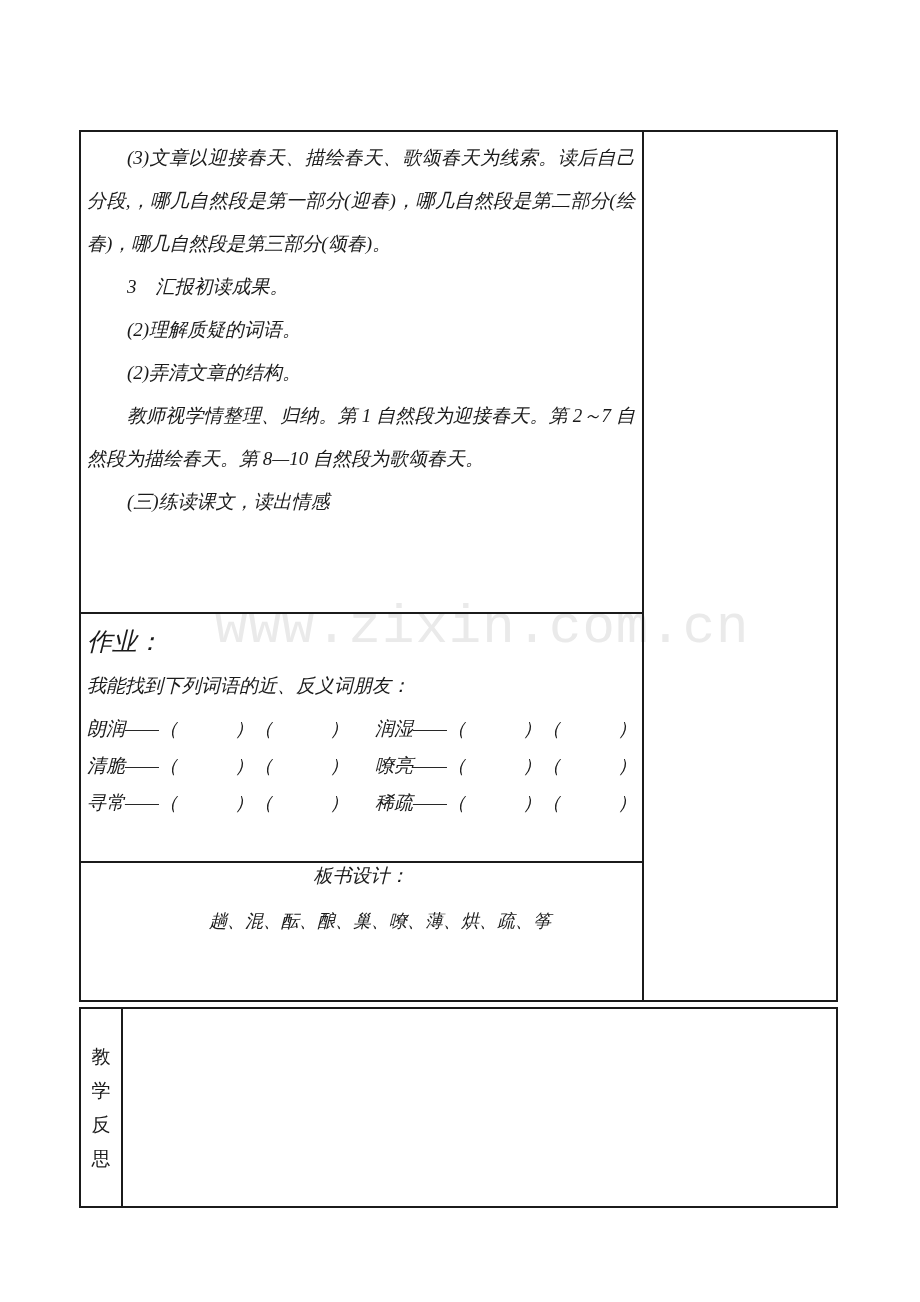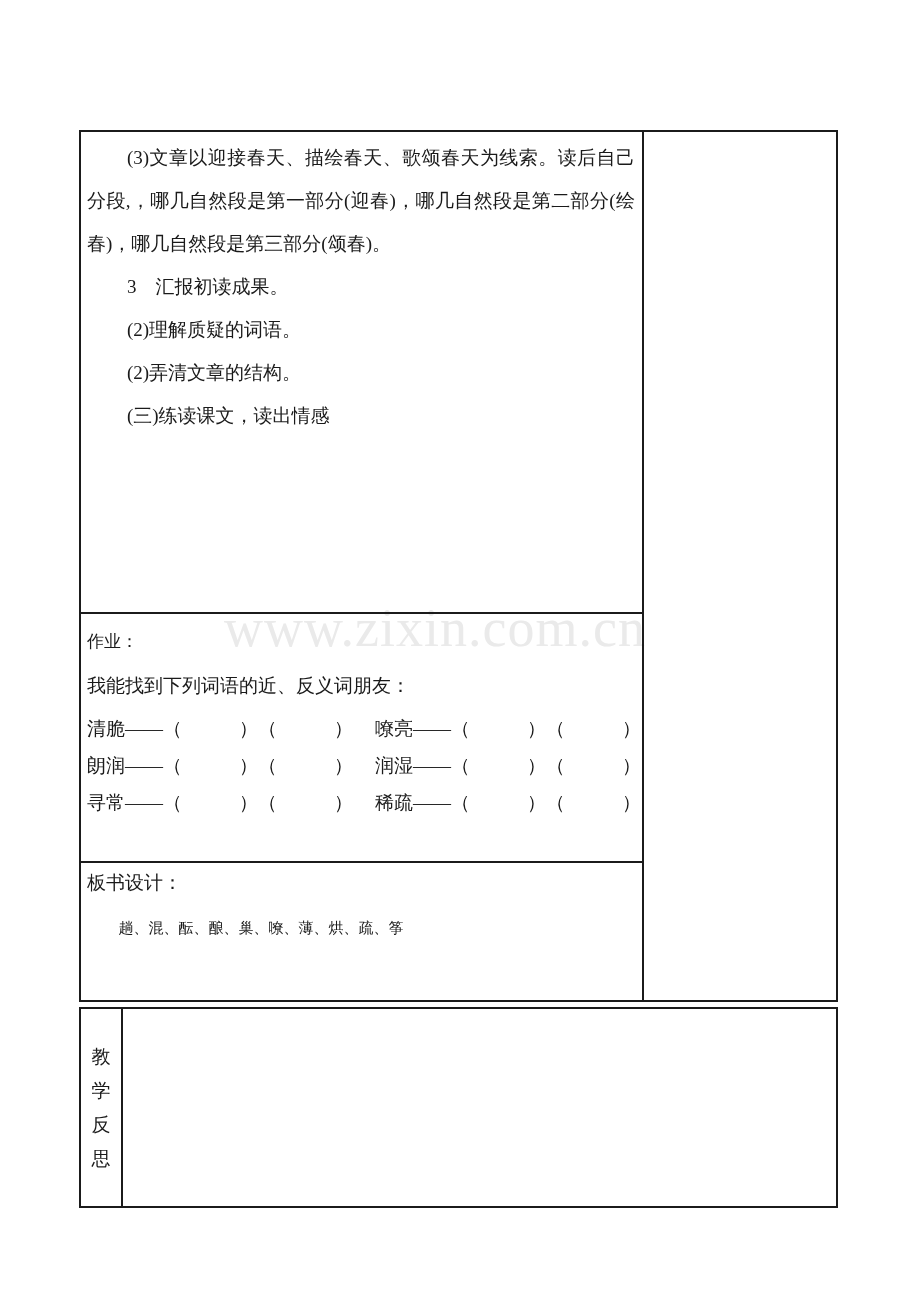--- a/index.html
+++ b/index.html
@@ -9,87 +9,88 @@
   }
   html,body{margin:0;padding:0;}
   body{
     width:920px;height:1302px;background:#ffffff;
     font-family:"Liberation Serif","DejaVu Serif",serif;
     color:var(--tc);overflow:hidden;position:relative;
   }
   .page{position:absolute;inset:0;}
   
   .watermark{
-    position:absolute;left:224px;top:597px;z-index:0;
-    font-family:Liberation Serif, serif;
+    position:absolute;left:215px;top:597px;z-index:0;
+    font-family:Liberation Mono, monospace;
     font-size:54px;color:var(--wm);letter-spacing:1px;white-space:nowrap;
   }
   
   .t1{
     position:absolute;left:79px;top:130px;width:759px;height:872px;z-index:1;
     display:grid;grid-template-columns:563px 1fr;grid-template-rows:482px 249px 1fr;
     border:2px solid var(--bc);box-sizing:border-box;
   }
-  .t1 .cell{box-sizing:border-box;background:transparent;}
+  .t1 .cell{box-sizing:border-box;background:transparent;font-style:italic;}
   .c-main   {grid-area:1/1/2/2;border-right:2px solid var(--bc);border-bottom:2px solid var(--bc);padding:4px 7px 0 6px;}
   .c-hw     {grid-area:2/1/3/2;border-right:2px solid var(--bc);border-bottom:2px solid var(--bc);padding:16px 7px 0 6px;}
-  .c-board  {grid-area:3/1/4/2;border-right:2px solid var(--bc);padding:8px 7px 0 6px;}
+  .c-board  {grid-area:3/1/4/2;border-right:2px solid var(--bc);padding:1px 7px 0 6px;text-align:center;}
   .c-right  {grid-area:1/2/4/3;}
   
   .t2{
     position:absolute;left:79px;top:1007px;width:759px;height:201px;z-index:1;
     display:grid;grid-template-columns:42px 1fr;
     border:2px solid var(--bc);box-sizing:border-box;
   }
   .t2 .cell{box-sizing:border-box;}
   .c-reflabel{
     border-right:2px solid var(--bc);
     display:flex;flex-direction:column;justify-content:center;align-items:center;gap:13px;
     font-size:19px;line-height:21px;
   }
   .c-refbody{}
   
   .para{
     font-size:19px;line-height:43px;text-align:justify;
     text-indent:2.1em;margin:0;
   }
-  .hw-label{font-size:17px;line-height:24px;}
+  .hw-label{font-size:25px;line-height:24px;}
   .hw-intro{font-size:19px;line-height:24px;margin-top:20px;}
   .hw-pairs{margin-top:12px;}
   .hw-row{font-size:19px;line-height:37px;white-space:nowrap;}
   .hw-left{display:inline-block;width:288px;}
   .board-label{font-size:19px;line-height:24px;}
-  .board-content{font-size:15px;line-height:24px;margin-top:21px;text-indent:2.1em;}
+  .board-content{font-size:18px;line-height:24px;margin-top:21px;text-indent:2.1em;}
 </style>
 </head>
 <body>
 
 <div class="page">
 
   <div class="watermark">www.zixin.com.cn</div>
 
   <div class="t1">
 
     <div class="cell c-main">
       <p class="para">(3)文章以迎接春天、描绘春天、歌颂春天为线索。读后自己分段,，哪几自然段是第一部分(迎春)，哪几自然段是第二部分(绘春)，哪几自然段是第三部分(颂春)。</p>
       <p class="para">3　汇报初读成果。</p>
       <p class="para">(2)理解质疑的词语。</p>
       <p class="para">(2)弄清文章的结构。</p>
+      <p class="para">教师视学情整理、归纳。第 1 自然段为迎接春天。第 2～7 自然段为描绘春天。第 8—10 自然段为歌颂春天。</p>
       <p class="para">(三)练读课文，读出情感</p>
     </div>
 
     <div class="cell c-hw">
       <div class="hw-label">作业：</div>
       <div class="hw-intro">我能找到下列词语的近、反义词朋友：</div>
       <div class="hw-pairs">
         <div class="hw-row">
-          <span class="hw-left">清脆——（　　　）（　　　）</span><span>嘹亮——（　　　）（　　　）</span>
+          <span class="hw-left">朗润——（　　　）（　　　）</span><span>润湿——（　　　）（　　　）</span>
         </div>
         <div class="hw-row">
-          <span class="hw-left">朗润——（　　　）（　　　）</span><span>润湿——（　　　）（　　　）</span>
+          <span class="hw-left">清脆——（　　　）（　　　）</span><span>嘹亮——（　　　）（　　　）</span>
         </div>
         <div class="hw-row">
           <span class="hw-left">寻常——（　　　）（　　　）</span><span>稀疏——（　　　）（　　　）</span>
         </div>
       </div>
     </div>
 
     <div class="cell c-board">
       <div class="board-label">板书设计：</div>
       <div class="board-content">趟、混、酝、酿、巢、嘹、薄、烘、疏、筝</div>

